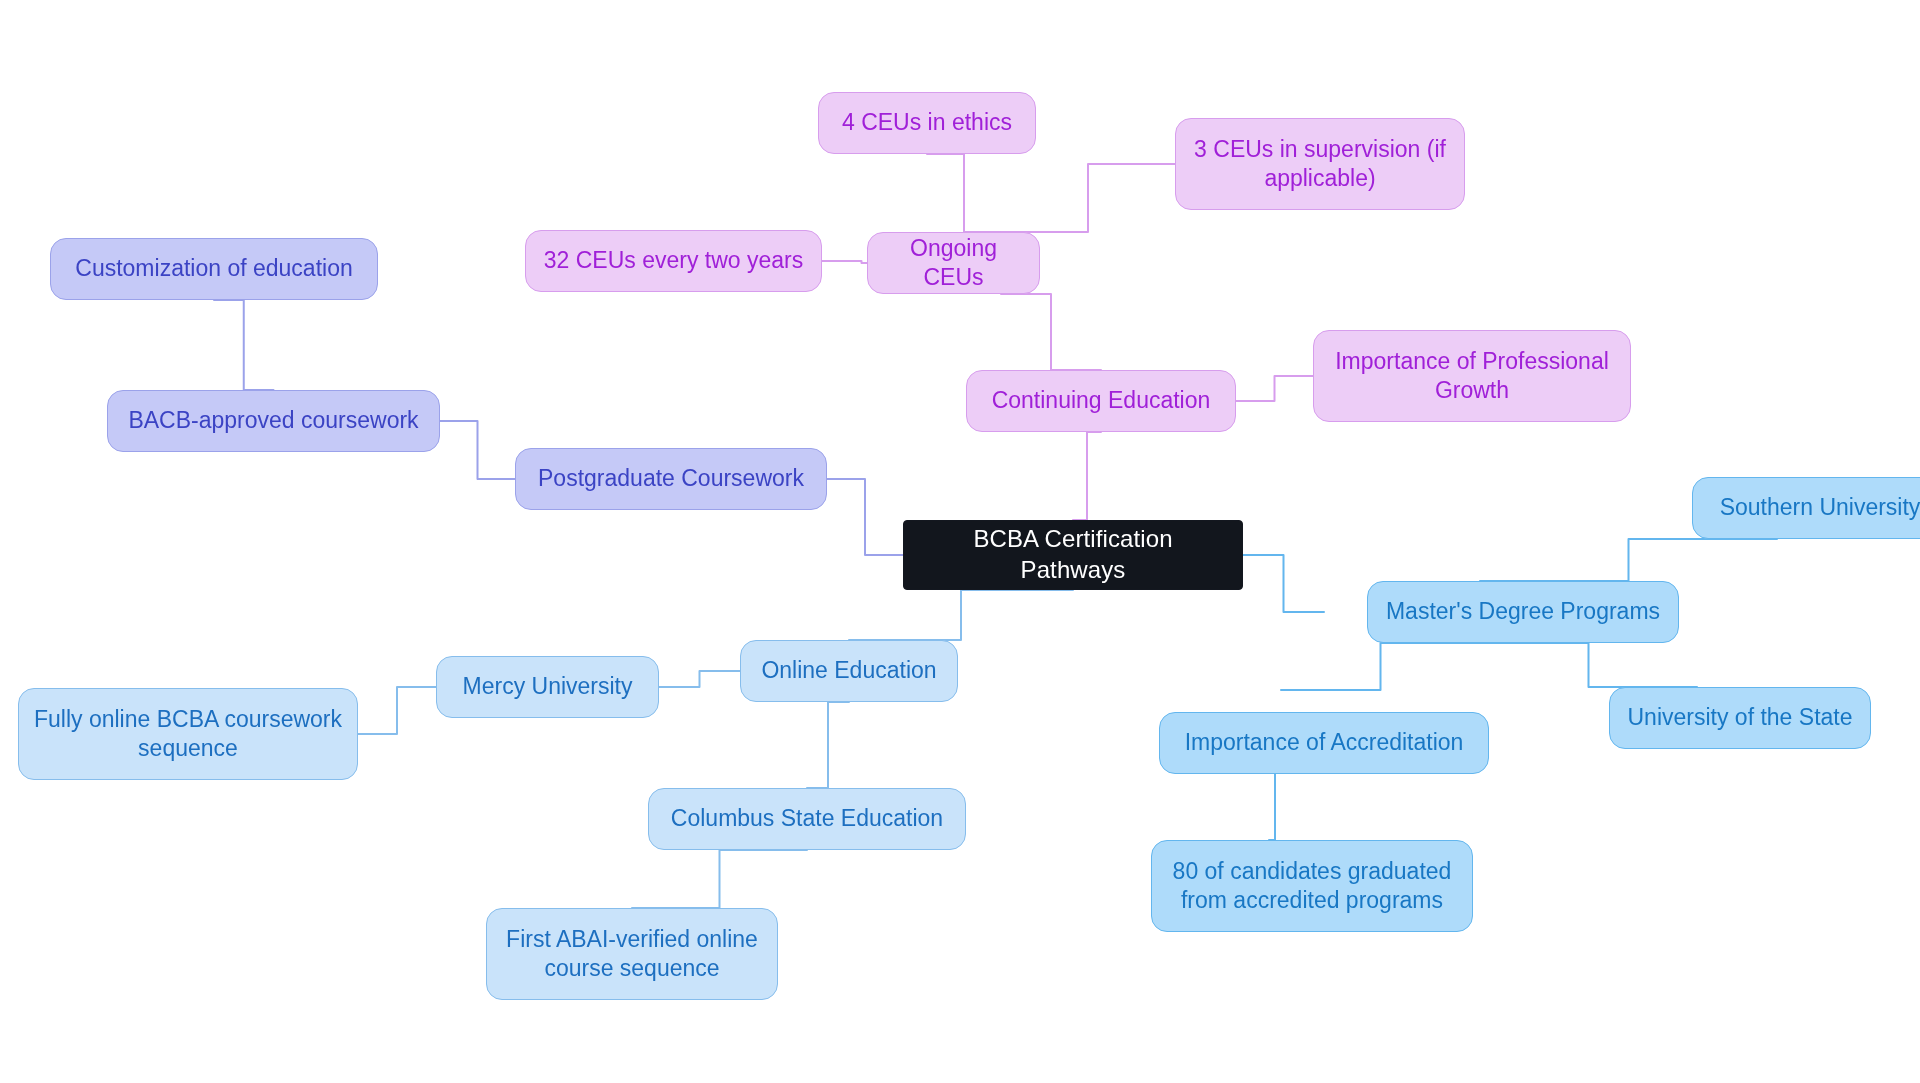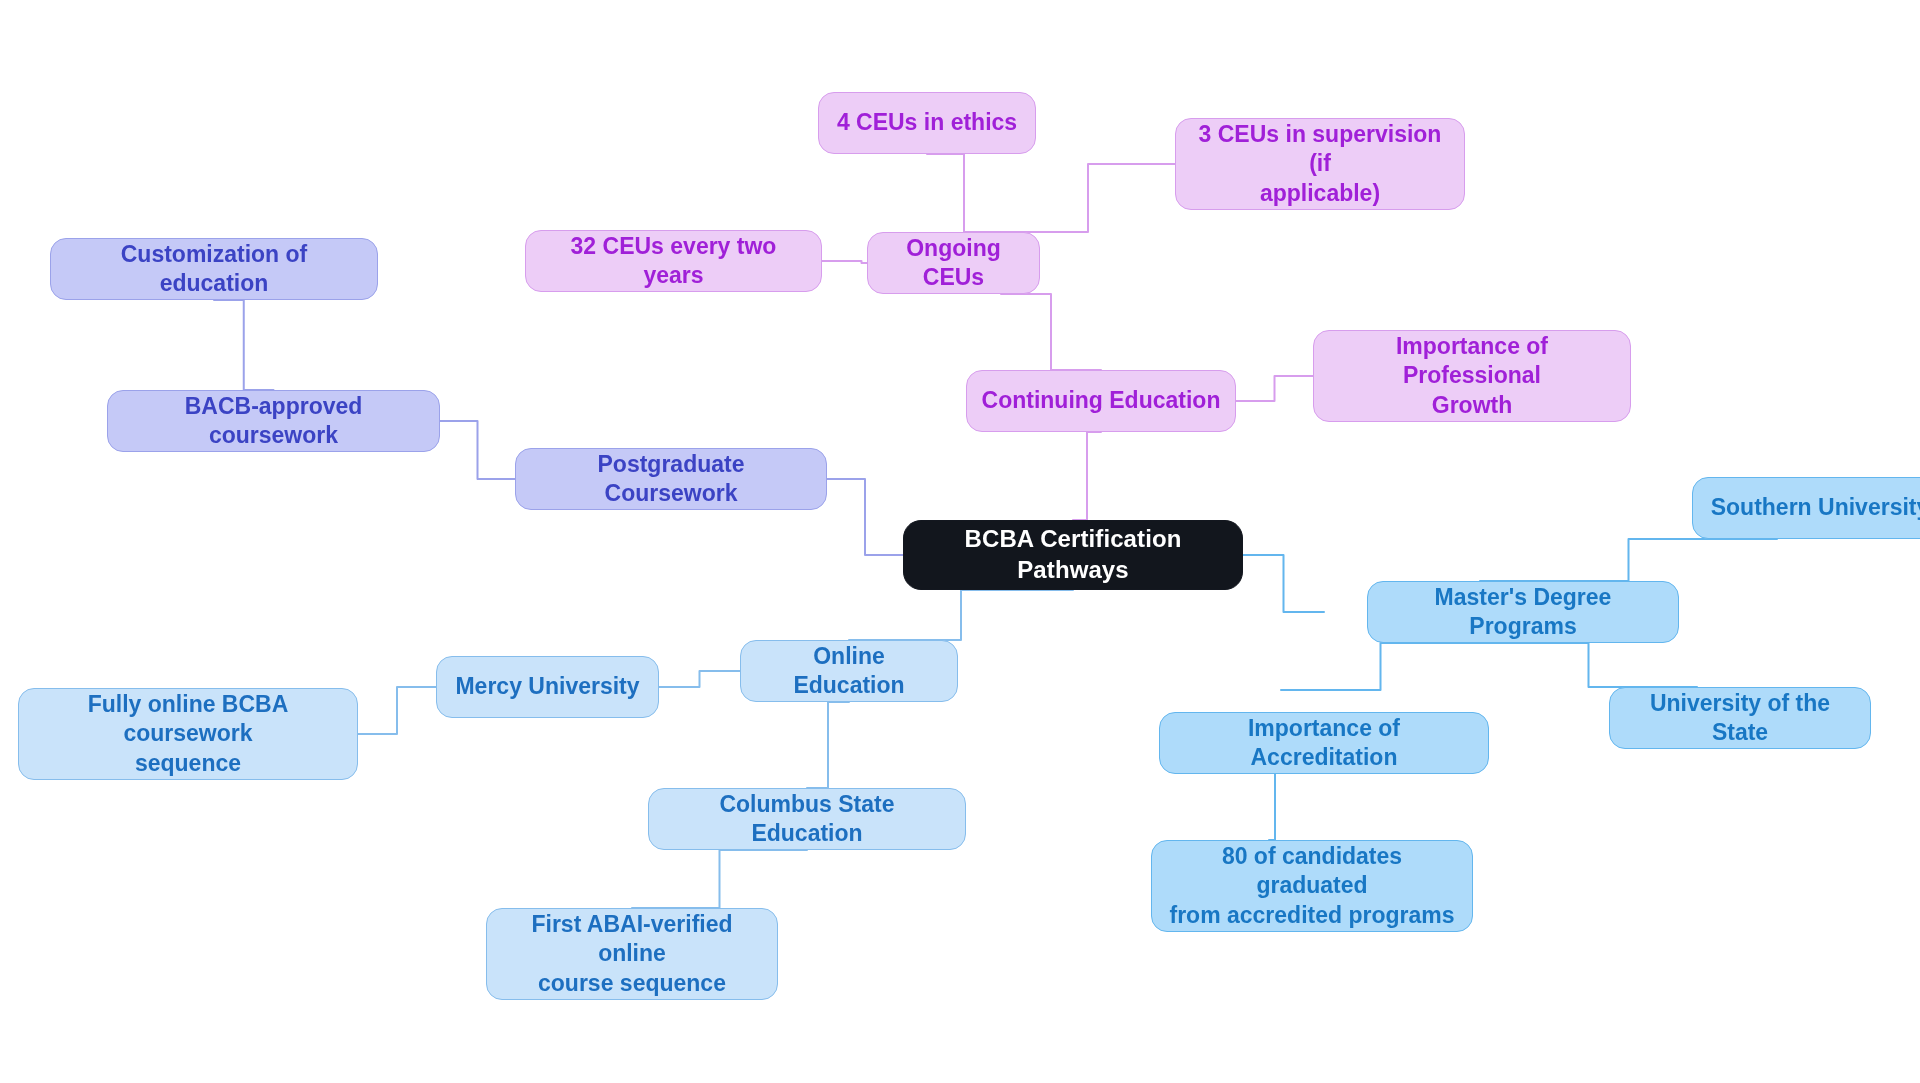--- a/index.html
+++ b/index.html
@@ -29,24 +29,23 @@
     display: flex;
     align-items: center;
     justify-content: center;
     text-align: center;
     border-radius: 16px;
     border-width: 1px;
     border-style: solid;
     line-height: 1.28;
     padding: 6px 14px;
     white-space: pre-line;
-    font-weight: bold;
   }
   .node.root {
-    border-radius: 18px;
+    border-radius: 4px;
     border-color: #13171f;
     background: #12161d;
     color: #ffffff;
     font-size: 24px;
     letter-spacing: 0.1px;
   }
   .node.periwinkle {
     background: #c5c9f7;
     border-color: #9ba2ea;
     color: #3b43c4;

